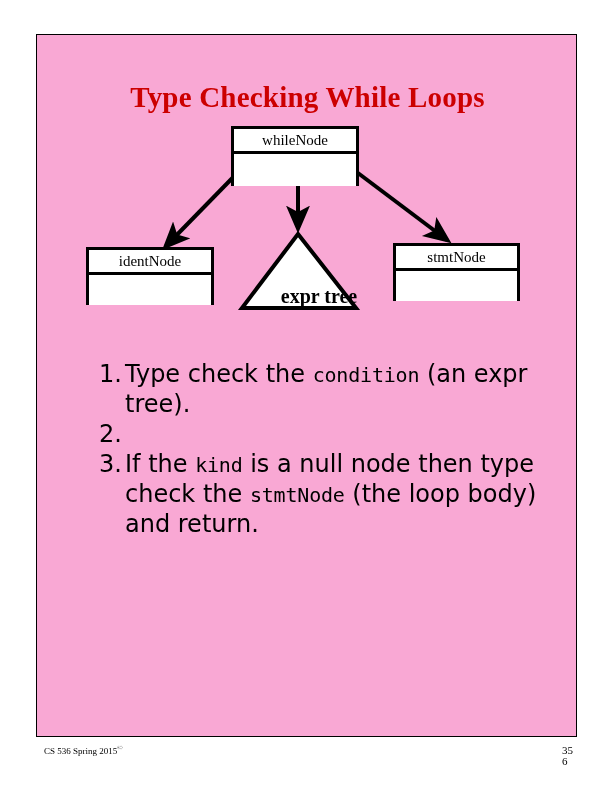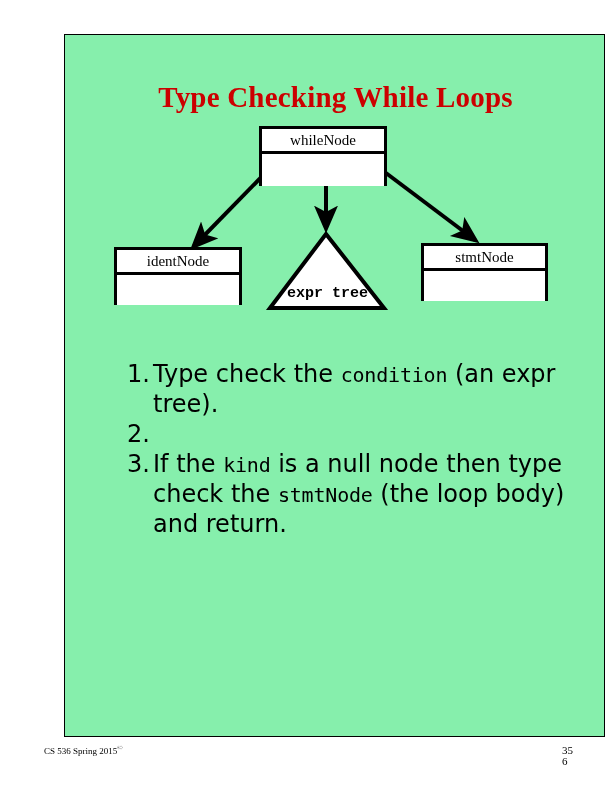--- a/index.html
+++ b/index.html
@@ -18,22 +18,21 @@
 
   
   #slide-frame {
     position: absolute;
     left: 36px;
     top: 34px;
     width: 541px;
     height: 703px;
     border: 1.5px solid #000;
     box-sizing: border-box;
-    background: #86efac;
-    margin-left: 28px;
+    background: #f9a8d4;
   }
 
   
   #slide-title {
     position: absolute;
     left: 0;
     top: 48px;
     width: 541px;
     text-align: center;
     color: #cc0000;
@@ -105,23 +104,24 @@
     width: 127px;
     height: 58px;
   }
   #node-stmt .node-empty { height: 30px; }
 
   #expr-tree-label {
     position: absolute;
     left: 222px;
     top: 250px;
     width: 120px;
-    font-family: Liberation Mono, monospace;
+    text-align: center;
+    font-family: Liberation Serif, serif;
     font-weight: bold;
-    font-size: 15px;
+    font-size: 20px;
     color: #000;
     white-space: nowrap;
   }
 
   
   #body-text {
     position: absolute;
     left: 28px;
     top: 325px;
     width: 505px;

